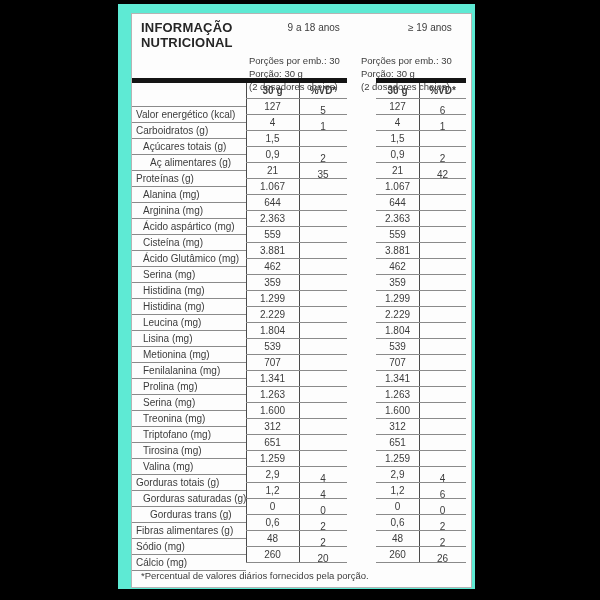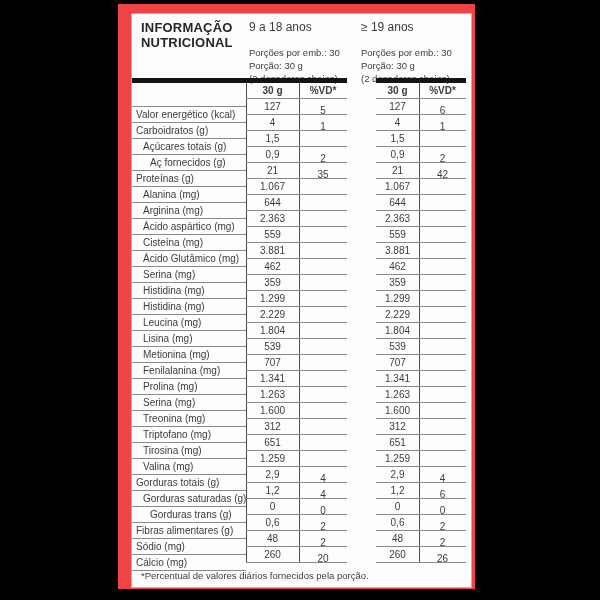--- a/index.html
+++ b/index.html
@@ -8,21 +8,21 @@
     background: #000;
     position: relative;
     overflow: hidden;
     font-family: "Liberation Sans", sans-serif;
     -webkit-font-smoothing: antialiased;
   }
   .panel {
     position: absolute;
     left: 118px; top: 4px;
     width: 357px; height: 585px;
-    background: #ef4444;
+    background: #5eead4;
   }
   .table-box {
     position: absolute;
     left: 13px; top: 9px;
     width: 341px; height: 575px;
     box-sizing: border-box;
     border: 1px solid #b4b4b4;
     background: #fdfdfd;
   }
   .title {
@@ -34,22 +34,22 @@
     line-height: 15px;
     letter-spacing: 0.2px;
   }
   .group-head {
     position: absolute;
     top: 7px;
     color: #3c3c3c;
   }
   .group-head.g1 { left: 117px; }
   .group-head.g2 { left: 229px; }
-  .age-range { font-size: 12px; line-height: 13px; }
-  .gh-block { margin-top: 12px; }
+  .age-range { font-size: 10px; line-height: 13px; text-align: right; }
+  .gh-block { margin-top: 20px; }
   .gh-line { font-size: 9.5px; line-height: 13px; white-space: nowrap; }
   .bar {
     position: absolute;
     top: 64px; height: 5px;
     background: #141414;
   }
   .bar.b1 { left: 0; width: 215px; }
   .bar.b2 { left: 244px; width: 90px; }
   .vline {
     position: absolute;
@@ -160,21 +160,21 @@
     <div class="cell c-q1 q1">1,5</div>
     <div class="cell c-v1 vd v1">
             <span></span>
           </div>
     <div class="cell c-q2 q2">1,5</div>
     <div class="cell c-v2 vd v2">
             <span></span>
           </div>
   </div>
         <div class="row">
-    <div class="cell c-label lbl ind2">Aç fornecidos (g)</div>
+    <div class="cell c-label lbl ind2">Aç alimentares (g)</div>
     <div class="cell c-q1 q1">0,9</div>
     <div class="cell c-v1 vd v1">
             <span>2</span>
           </div>
     <div class="cell c-q2 q2">0,9</div>
     <div class="cell c-v2 vd v2">
             <span>2</span>
           </div>
   </div>
         <div class="row">

